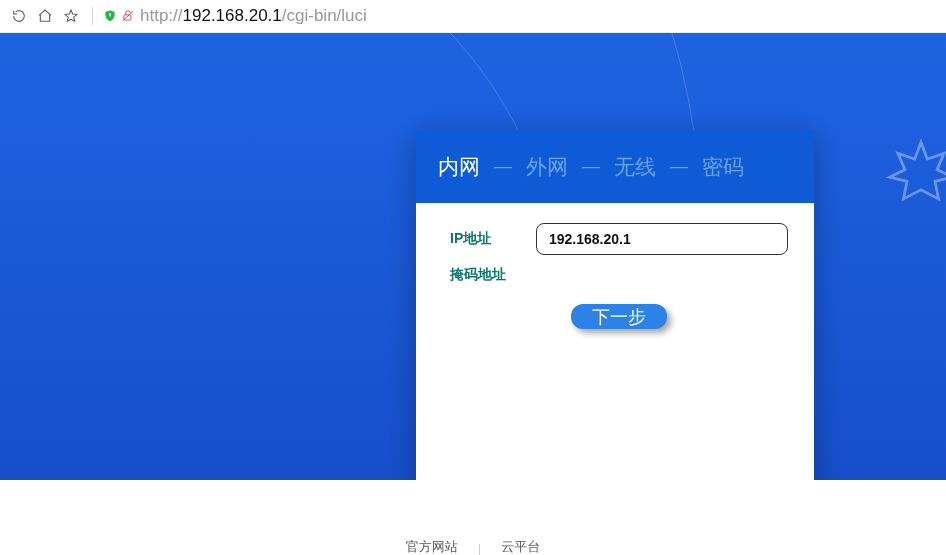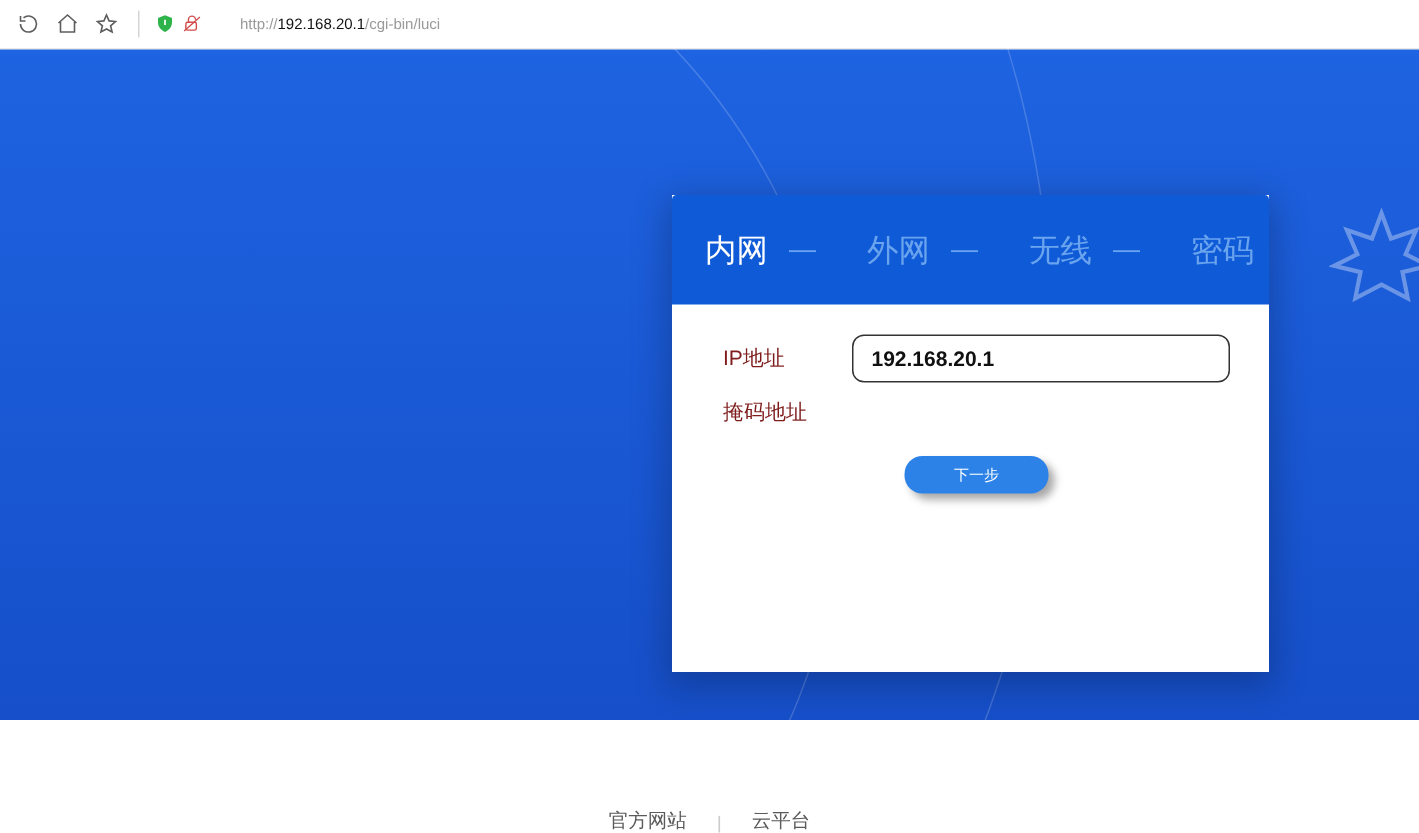--- a/index.html
+++ b/index.html
@@ -16,49 +16,49 @@
     body{background:#fff;overflow:hidden;width:946px;height:555px;position:relative;}
 
     
     .urlbar{height:32px;display:flex;align-items:center;gap:4px;padding:0 8px;border-bottom:1px solid #e8e8e8;}
     .urlbar .ico{width:22px;height:22px;display:flex;align-items:center;justify-content:center;color:#666;border-radius:3px;}
     .urlbar .ico svg{width:16px;height:16px;stroke:#5d5d5d;fill:none;stroke-width:1.6;}
     .urlbar .vline{width:1px;height:18px;background:#d6d6d6;margin:0 6px;}
     .security{display:flex;align-items:center;gap:3px;}
     .security .shield{width:14px;height:14px;}
     .security .nolock{width:16px;height:14px;}
-    .url-text{font-size:10px;color:#999;margin-left:20px;}
+    .url-text{font-size:17px;color:#999;margin-left:0;}
     .url-text .host{color:#111;font-weight:500;}
 
     
     .main{position:relative;height:447px;background:linear-gradient(180deg,#1e63e1 0%, #164fc9 100%);overflow:visible;}
     .arc{position:absolute;border:1px solid rgba(255,255,255,0.18);border-radius:50%;}
     .arc1{width:820px;height:820px;left:-260px;top:-130px;}
     .arc2{width:1400px;height:1400px;left:-700px;top:-500px;}
     .star{position:absolute;right:-10px;top:105px;width:70px;height:70px;fill:none;stroke:rgba(255,255,255,0.35);stroke-width:4;}
 
     
     .footer{position:relative;height:76px;background:#fff;display:flex;align-items:flex-end;justify-content:center;padding-bottom:14px;}
     .footer a{font-size:13px;color:var(--footer-text);text-decoration:none;margin-top:44px;}
     .footer .sep{color:#ccc;margin:0 20px;font-size:13px;}
 
     
-    .panel{position:absolute;left:448px;top:97px;width:398px;height:318px;background:var(--panel);border-radius:0;box-shadow:0 6px 22px 4px rgba(0,0,0,0.22);}
+    .panel{position:absolute;left:416px;top:97px;width:398px;height:425px;background:var(--panel);border-radius:12px;box-shadow:0 6px 22px 4px rgba(0,0,0,0.22);}
     .tabs{background:var(--tab-active);height:73px;border-radius:3px 3px 0 0;display:flex;align-items:center;}
     .tabs .tab{flex:0 0 auto;font-size:21px;text-align:center;}
     .tabs .tab.active{color:#fff;font-weight:500;margin-left:22px;}
-    .tabs .tab.inactive{color:var(--tab-inactive);margin-left:20px;}
+    .tabs .tab.inactive{color:var(--tab-inactive);}
     .tabs .dash{flex:0 0 auto;color:var(--tab-inactive);font-size:18px;margin:0 14px;}
 
     .form-area{padding:20px 26px 0 34px;}
     .row{display:flex;align-items:center;margin-bottom:11px;}
-    .row .lbl{width:86px;font-size:14px;color:#7f1d1d;font-weight:normal;}
+    .row .lbl{width:86px;font-size:14px;color:#0f766e;font-weight:bold;}
     .row input{flex:1 1 auto;height:30px;border:1px solid #333;border-radius:8px;padding:0 12px;font-size:14px;font-weight:bold;color:#111;outline:none;}
     .btn-wrap{display:flex;justify-content:center;margin-top:20px;}
-    .btn{background:var(--btn-blue);color:#fff;font-size:10px;border:none;border-radius:12px;width:96px;height:25px;cursor:pointer;box-shadow:4px 4px 6px rgba(0,0,0,0.35);font-family:Liberation Mono, monospace;}
+    .btn{background:var(--btn-blue);color:#fff;font-size:18px;border:none;border-radius:12px;width:96px;height:25px;cursor:pointer;box-shadow:4px 4px 6px rgba(0,0,0,0.35);font-family:Liberation Mono, monospace;}
   </style>
 </head>
 <body>
 
 <div class="urlbar">
   <div class="ico">
     <svg viewBox="0 0 24 24">
         <path d="M4 12a8 8 0 1 0 3-6.2M4 4v5h5"></path>
       </svg>
   </div>

